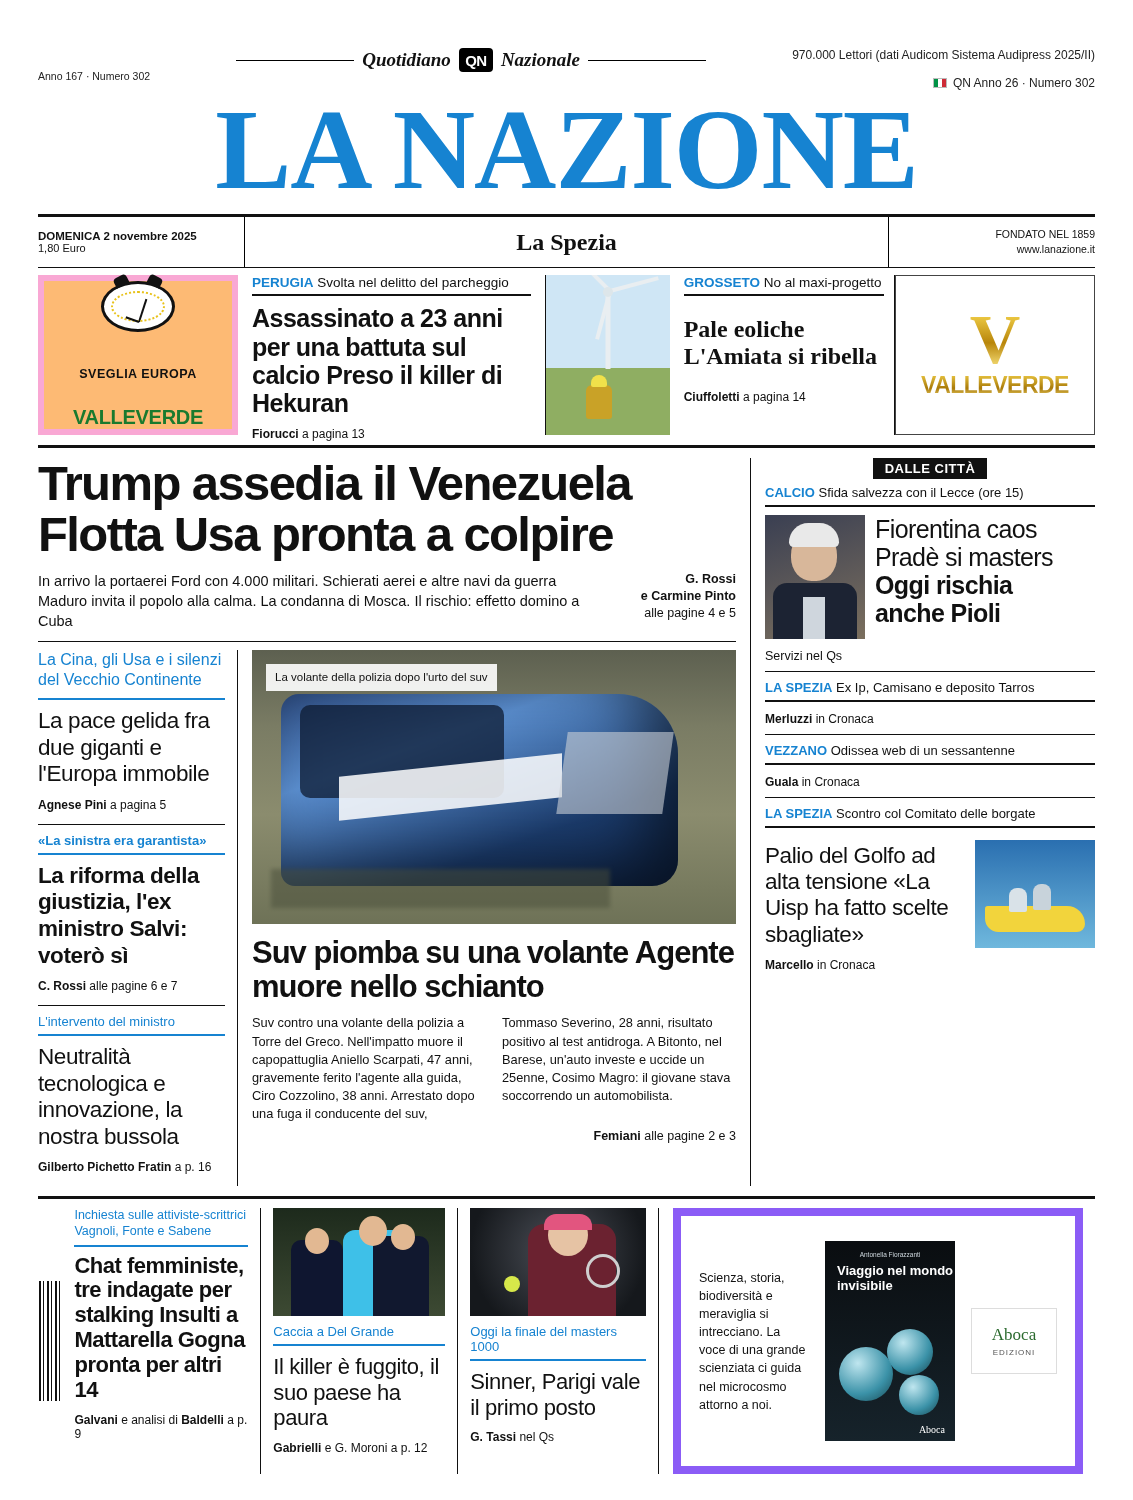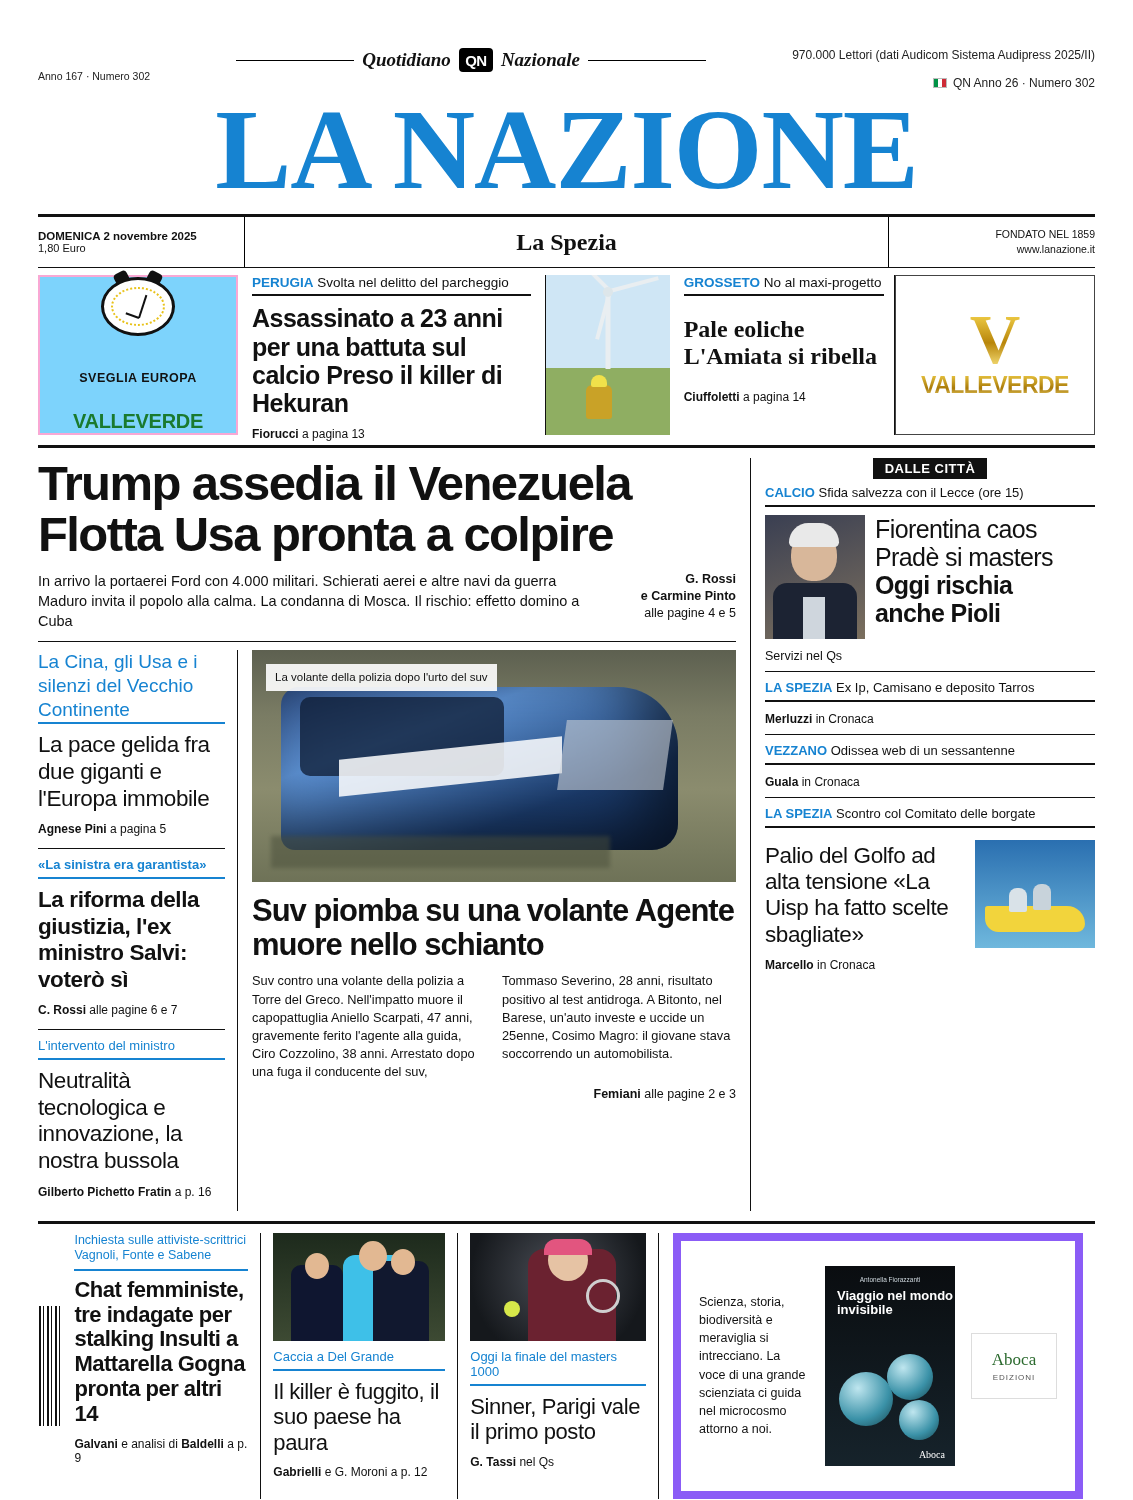--- a/index.html
+++ b/index.html
@@ -45,22 +45,22 @@
   .datebar .dleft { width:206px; font-family:"Liberation Sans", sans-serif; font-size:11px; }
   .datebar .dleft b { font-size:11.5px; }
   .datebar .dmid { flex:1; display:flex; align-items:center; justify-content:center; border-left:1px solid #000; border-right:1px solid #000; }
   .datebar .dmid span { font-family:"Liberation Serif", serif; font-weight:bold; font-size:24px; }
   .datebar .dright { width:206px; text-align:right; font-family:"Liberation Sans", sans-serif; font-size:10.5px; line-height:1.45; }
   .rule-thin { height:1px; background:#111; }
 
   
   .promo { display:flex; gap:0; height:160px; margin-top:7px; }
   .promo-ad {
-    width:200px; border:2px solid #f9a8d4; display:flex; flex-direction:column;
-    align-items:center; justify-content:center; background:#7dd3fc; position:relative;gap:25px;
+    width:200px; border:6px solid #f9a8d4; display:flex; flex-direction:column;
+    align-items:center; justify-content:center; background:#fdba74; position:relative;gap:25px;
   }
   .clock { width:74px; height:74px; border-radius:50%; border:3px solid #111; position:relative; background:#fff; }
   .clock:before { content:""; position:absolute; left:50%; top:14px; width:2px; height:24px; background:#111; transform-origin:bottom center; transform:rotate(18deg); }
   .clock:after { content:""; position:absolute; left:50%; top:24px; width:2px; height:14px; background:#111; transform-origin:bottom center; transform:rotate(-70deg); }
   .clock .dots { position:absolute; inset:7px; border-radius:50%; border:2px dotted #e8c21a; }
   .bell { position:absolute; width:14px; height:10px; background:#111; border-radius:4px 4px 0 0; top:-8px; }
   .bell.l { left:10px; transform:rotate(-28deg);} .bell.r { right:10px; transform:rotate(28deg);}
   .promo-ad .t1 { font-family:"Liberation Sans", sans-serif; font-weight:bold; font-size:12.5px; margin-top:10px; letter-spacing:0.5px; }
   .promo-ad .t2 { font-family:"Liberation Sans", sans-serif; font-weight:bold; font-size:20px; color:#1a7a2e; letter-spacing:-0.3px; }
 
@@ -100,30 +100,30 @@
   }
   .lead-sub { display:flex; gap:14px; margin-top:12px; padding-bottom:10px; }
   .lead-sub .summary { flex:1; font-family:"Liberation Sans", sans-serif; font-size:14.5px; line-height:1.38; }
   .lead-sub .credit { width:128px; text-align:right; font-family:"Liberation Sans", sans-serif; font-size:12.5px; line-height:1.35; }
   .lead-sub .credit b { font-weight:bold; }
 
   .two { display:flex; border-top:1px solid #111; padding-top:8px; }
   .col-narrow { width:200px; padding-right:12px; border-right:1px solid #111; }
   .col-photo { flex:1; padding-left:14px; }
 
-  .small-kicker { font-family:"Liberation Sans", sans-serif; font-size:19px; color:#1683d1; line-height:1.25; border-bottom:2px solid #1683d1; padding-bottom:1px; }
+  .small-kicker { font-family:"Liberation Sans", sans-serif; font-size:16px; color:#1683d1; line-height:1.25; border-bottom:2px solid #1683d1; padding-bottom:8px; }
   .col-narrow h3 { margin:8px 0 0; font-family:"Liberation Sans", sans-serif; font-weight:normal; font-size:22.5px; line-height:1.18; letter-spacing:-0.4px; }
   .col-narrow h3.bold { font-weight:bold; }
   .sig { font-family:"Liberation Sans", sans-serif; font-size:12px; margin:10px 0 12px; }
   .sig b { font-weight:bold; }
   .divider { height:1px; background:#111; margin:0 0 8px; }
   .quote-kicker { font-family:"Liberation Sans", sans-serif; font-weight:bold; font-size:13px; color:#1683d1; border-bottom:2px solid #1683d1; padding-bottom:5px; }
   .plain-kicker { font-family:"Liberation Sans", sans-serif; font-size:13px; color:#1683d1; border-bottom:2px solid #1683d1; padding-bottom:5px; }
 
-  .photo-crash { width:100%; height:232px; position:relative; overflow:hidden; background:#6d6f63; }
+  .photo-crash { width:100%; height:274px; position:relative; overflow:hidden; background:#6d6f63; }
   .photo-crash .grass { position:absolute; inset:0; background:
      linear-gradient(180deg,#5d6050 0%, #7a7c64 28%, #8b8c6e 60%, #6e7257 100%); }
   .photo-crash .car { position:absolute; left:6%; top:16%; width:82%; height:70%;
      background:linear-gradient(160deg,#2f4f86 0%, #5b8fd0 30%, #1b3b6b 70%, #10264a 100%);
      border-radius:18px 60px 26px 14px; box-shadow:inset -30px -20px 60px rgba(0,0,0,.5); }
   .photo-crash .wh { position:absolute; background:#fff; }
   .photo-crash .w1 { left:18%; top:42%; width:46%; height:16%; transform:skewY(-6deg); opacity:.85; }
   .photo-crash .w2 { left:64%; top:30%; width:22%; height:30%; background:#c9cfd6; opacity:.6; transform:skewX(-8deg); }
   .photo-crash .dark { position:absolute; left:10%; top:20%; width:42%; height:34%; background:#0e1b32; border-radius:10px; opacity:.75; }
   .photo-crash .debris { position:absolute; left:4%; bottom:6%; width:70%; height:14%; background:#4a4f3b; opacity:.5; filter:blur(2px); }

